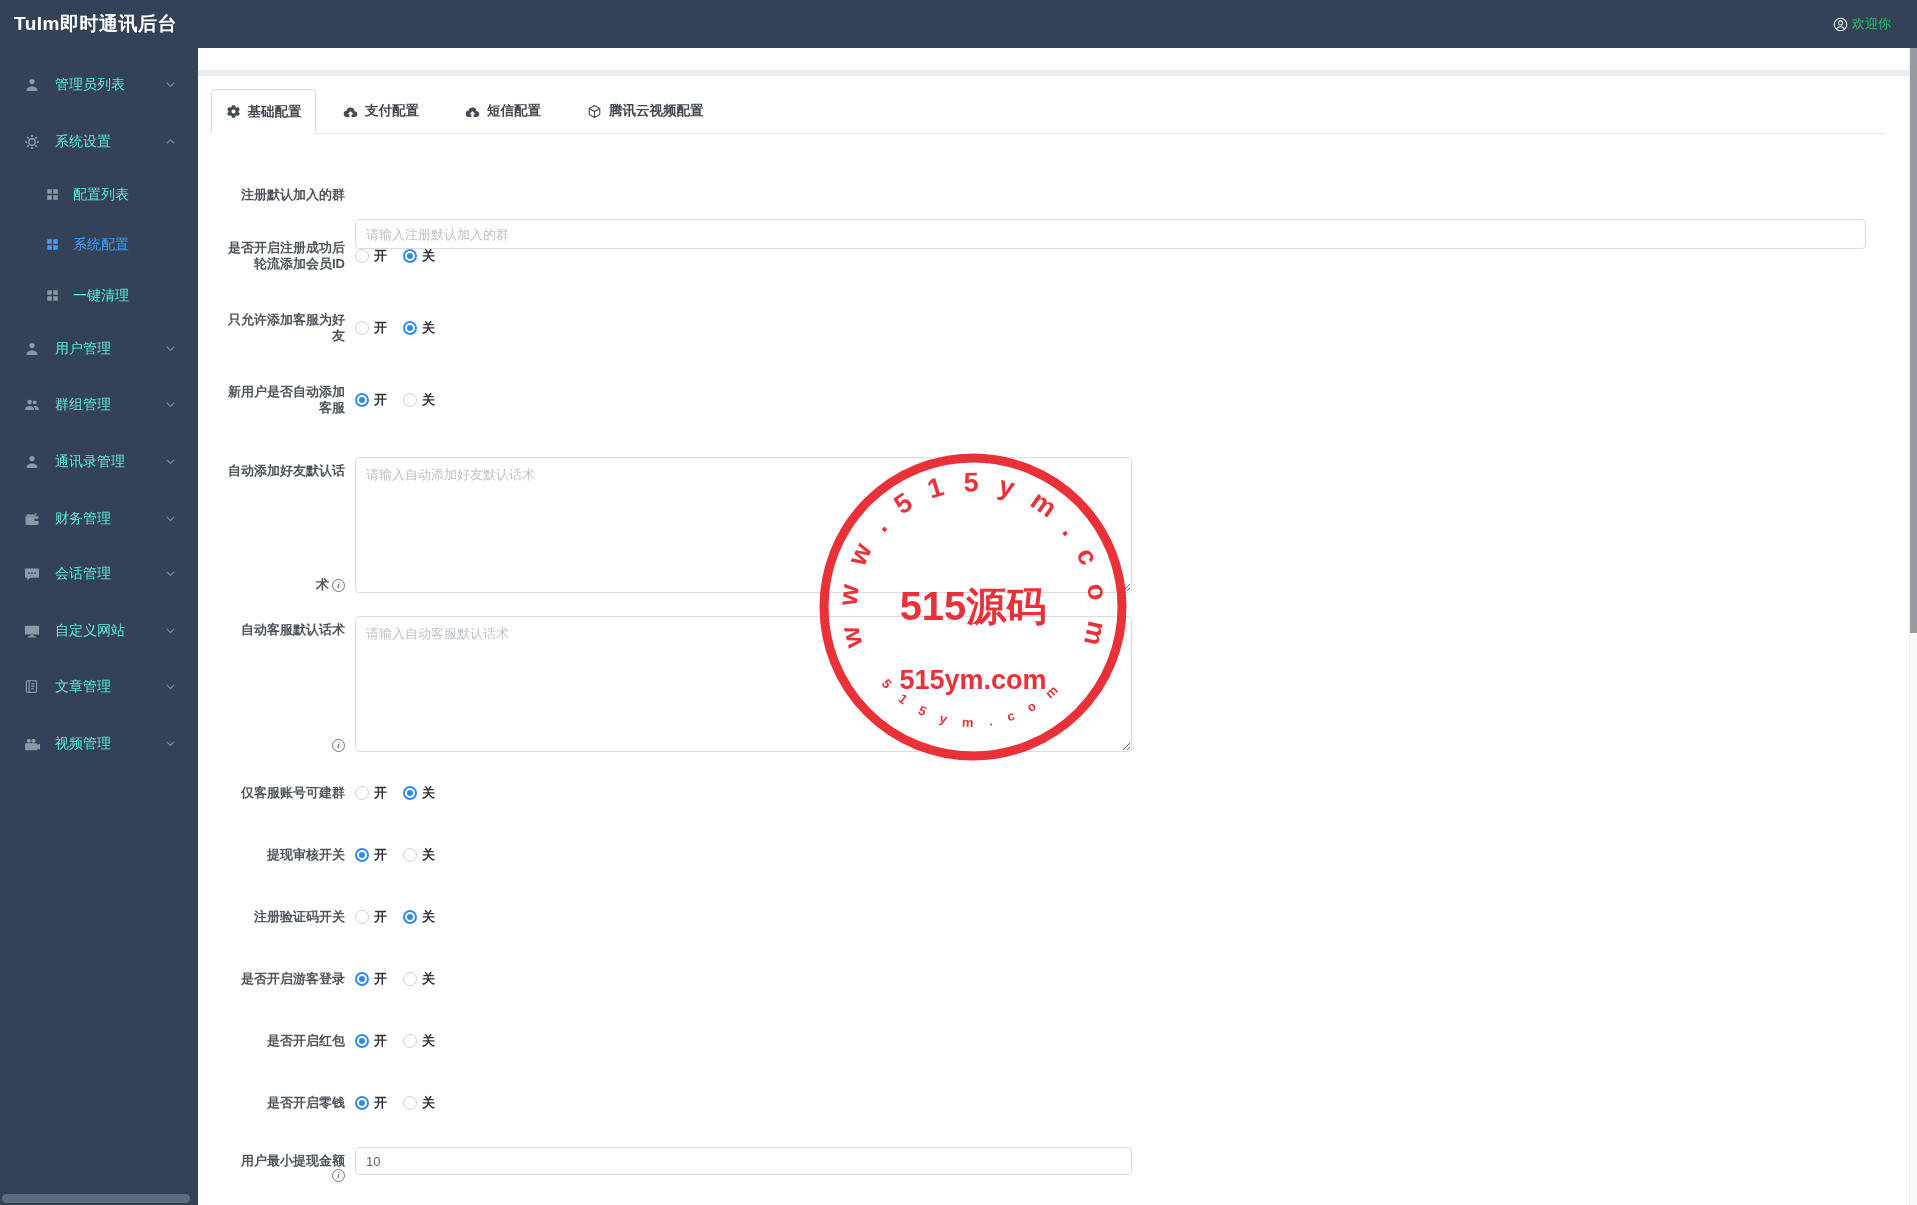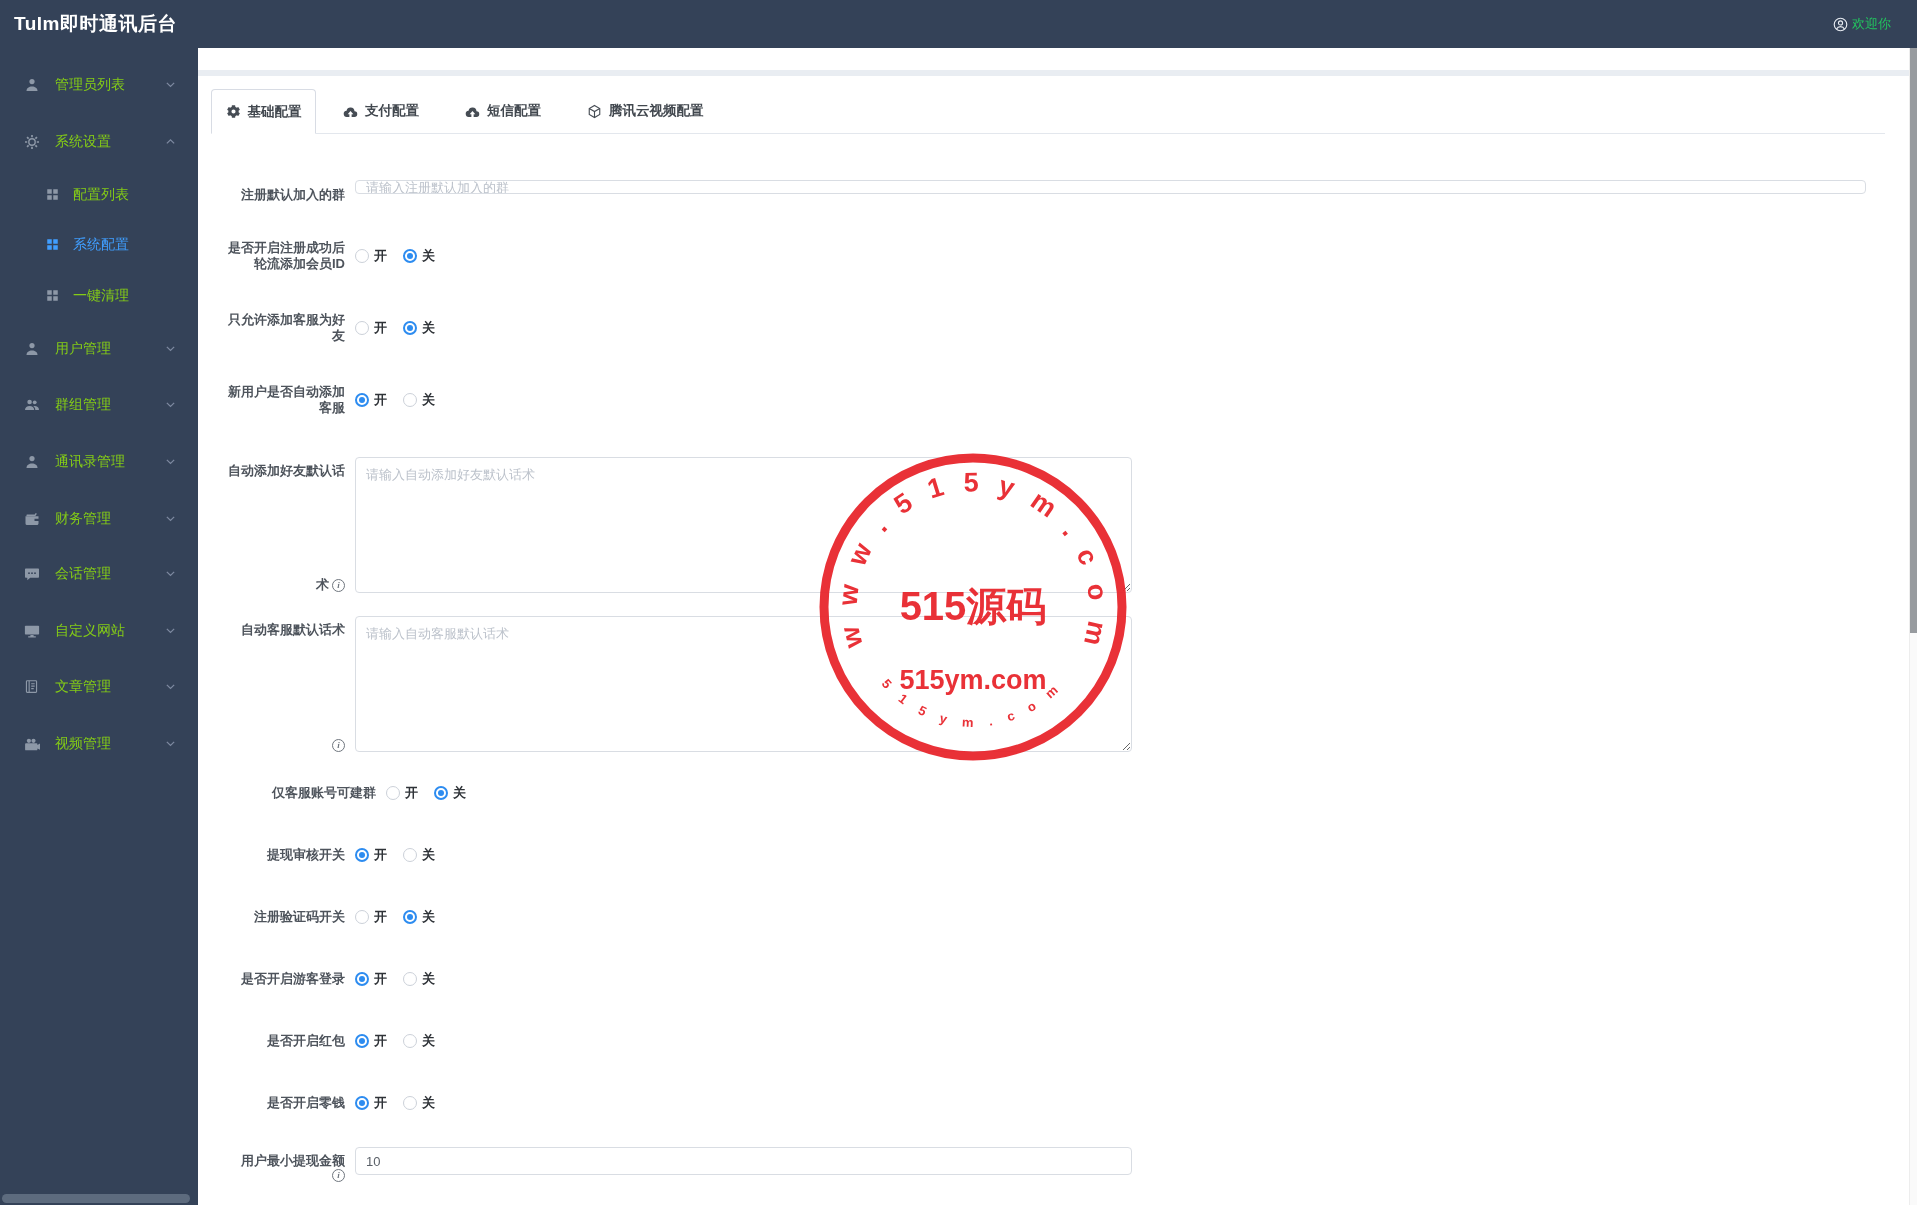--- a/index.html
+++ b/index.html
@@ -9,21 +9,21 @@
   
   .navbar { position:absolute; left:0; top:0; width:1917px; height:48px;
     background:#344258; display:flex; align-items:center; justify-content:space-between;
     padding:0 26px 0 14px; z-index:30; }
   .brand { color:#fff; font-size:19px; font-weight:700; letter-spacing:.5px; }
   .welcome { color:#22c55e; font-size:13px; display:flex; align-items:center; gap:4px; cursor:pointer; }
 
   
   .sidebar { position:absolute; left:0; top:48px; bottom:0; width:198px; background:#344258; z-index:20; }
   .s-item { position:absolute; left:0; width:198px; height:40px; display:flex; align-items:center;
-    color:#84cc16; font-size:14px; cursor:pointer; }
+    color:#5eead4; font-size:14px; cursor:pointer; }
   .s-item .s-ic { position:absolute; left:24px; width:16px; height:16px; color:#8d98a7; display:flex; }
   .s-item .s-lb { position:absolute; left:55px; white-space:nowrap; }
   .s-item .s-ch { position:absolute; left:164px; width:14px; height:14px; color:#7d8painted visible8; color:#7d89a0; display:flex; }
   .s-item.sub .s-ic { left:45px; }
   .s-item.sub .s-lb { left:73px; }
   .s-item.active { color:#409eff; }
   .s-item.active .s-ic { color:#409eff; }
 
   .h-scroll { position:absolute; left:0; bottom:0; width:198px; height:13px; background:#344258; z-index:25; }
   .h-thumb { position:absolute; left:2px; top:2px; width:188px; height:9px; border-radius:5px; background:#5d6b7e; }
@@ -313,21 +313,21 @@
           </svg>
         </span>
         <span>腾讯云视频配置</span>
       </div>
     </div>
   <div id="form">
       <div class="row" style="top: 132px; height: 30px;">
         <div class="lbl">
           <span>注册默认加入的群</span>
         </div>
-        <input class="txt ctrl" style="width: 1511px; height: 14px;" placeholder="请输入注册默认加入的群" value="">
+        <input class="txt ctrl" style="width: 1511px; height: 30px; margin-top: 39px;" placeholder="请输入注册默认加入的群" value="">
       </div>
       <div class="row" style="top: 190px; height: 36px;">
         <div class="lbl">
           <span>是否开启注册成功后</span>
           <span>轮流添加会员ID</span>
         </div>
         <div class="radio-group">
           <label class="radio">
             <span class="rb"></span>
             <span class="rt">开</span>
@@ -382,21 +382,21 @@
       </div>
       <div class="row" style="top: 568px; height: 136px;">
         <div class="lbl topal">
           <span>自动客服默认话术</span>
           <span class="l2">
             <span class="info-i">i</span>
           </span>
         </div>
         <textarea class="tarea ctrl" style="width: 777px; height: 136px;" placeholder="请输入自动客服默认话术"></textarea>
       </div>
-      <div class="row" style="top: 727px; height: 36px; margin-left: 31px;">
+      <div class="row" style="top: 727px; height: 36px;">
         <div class="lbl">
           <span>仅客服账号可建群</span>
         </div>
         <div class="radio-group">
           <label class="radio">
             <span class="rb"></span>
             <span class="rt">开</span>
           </label>
           <label class="radio sel">
             <span class="rb"></span>

